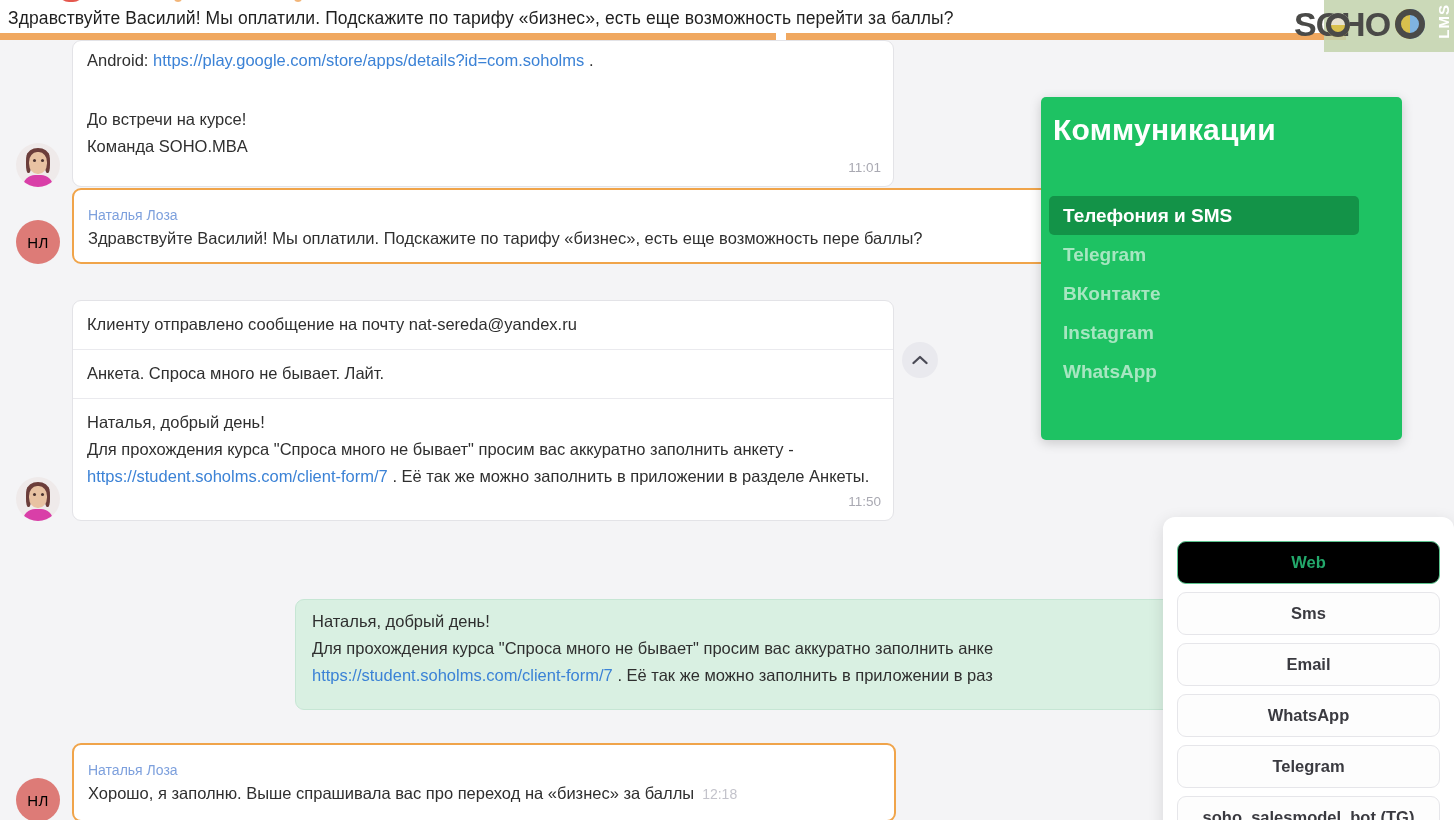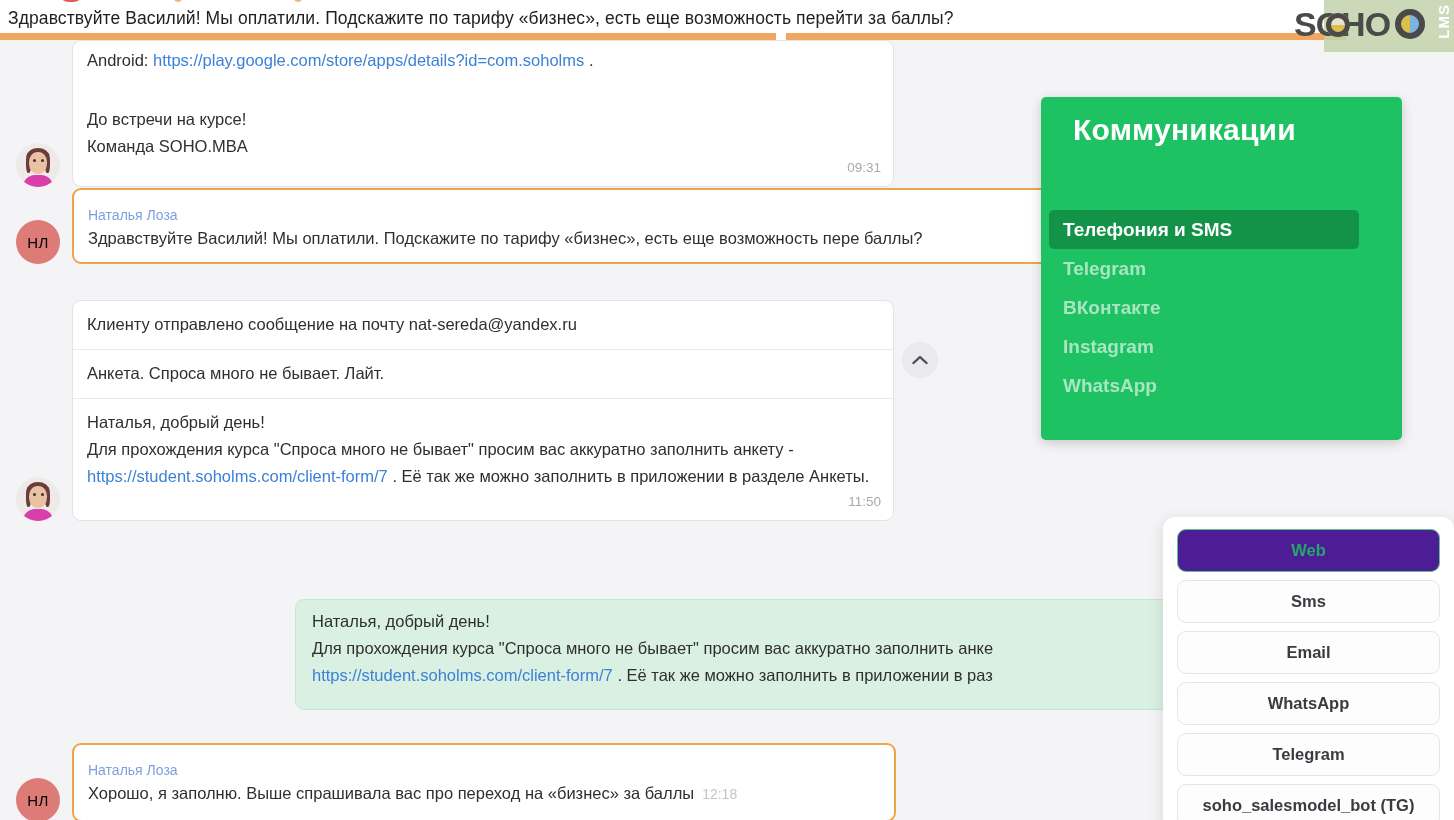--- a/index.html
+++ b/index.html
@@ -261,29 +261,29 @@
     position: absolute;
     left: 1041px; top: 97px;
     width: 361px; height: 343px;
     background: #1ec263;
     border-radius: 5px;
     box-shadow: 0 3px 12px rgba(0,0,0,.18);
     z-index: 50;
   }
   .comm-title {
     position: absolute;
-    left: 32px; top: 16px;
+    left: 12px; top: 16px;
     font-size: 30px;
     font-weight: bold;
     color: #ffffff;
     letter-spacing: .2px;
   }
   .comm-list {
     position: absolute;
-    left: 0; top: 113px;
+    left: 0; top: 99px;
     width: 326px;
   }
   .comm-item {
     height: 39px;
     display: flex;
     align-items: center;
     padding-left: 22px;
     font-size: 19px;
     font-weight: bold;
     color: #a7e6c1;
@@ -318,24 +318,25 @@
     display: flex;
     align-items: center;
     justify-content: center;
     font-size: 16.5px;
     color: #3a3a40;
     background: #fdfdfd;
     cursor: pointer;
     font-weight: bold;
   }
   .channel-item.selected {
-    background: #4c1d95;
+    background: #000000;
     border: 1.5px solid #5bc48e;
     color: #23a86b;
     font-weight: bold;
+    margin-top: 12px;
   }
 </style>
 </head>
 <body>
 
 <div class="top-banner">
   <div class="top-banner-cut">
     <div class="cut-dot" style="left:52px;background:#e03b2f;"></div>
     <div class="cut-dot" style="left:168px;width:8px;background:#f0a860;"></div>
     <div class="cut-dot" style="left:288px;width:8px;background:#f0a860;"></div>
@@ -368,21 +369,21 @@
     <div class="bubble">
       <div class="pad-top"></div>
       <div>
         <span>Android:</span>
         <a class="lnk" href="#">https://play.google.com/store/apps/details?id=com.soholms</a>
         <span>.</span>
       </div>
       <div class="spacer-lg"></div>
       <div>До встречи на курсе!</div>
       <div>Команда SOHO.MBA</div>
-      <div class="time time-right">09:31</div>
+      <div class="time time-right">11:01</div>
     </div>
   </div>
 
   <div class="row" id="msg2">
     <div class="avatar avatar-initials">НЛ</div>
     <div class="bubble orange">
       <div class="sender">Наталья Лоза</div>
       <div>Здравствуйте Василий! Мы оплатили. Подскажите по тарифу «бизнес», есть еще возможность пере баллы?</div>
     </div>
   </div>

